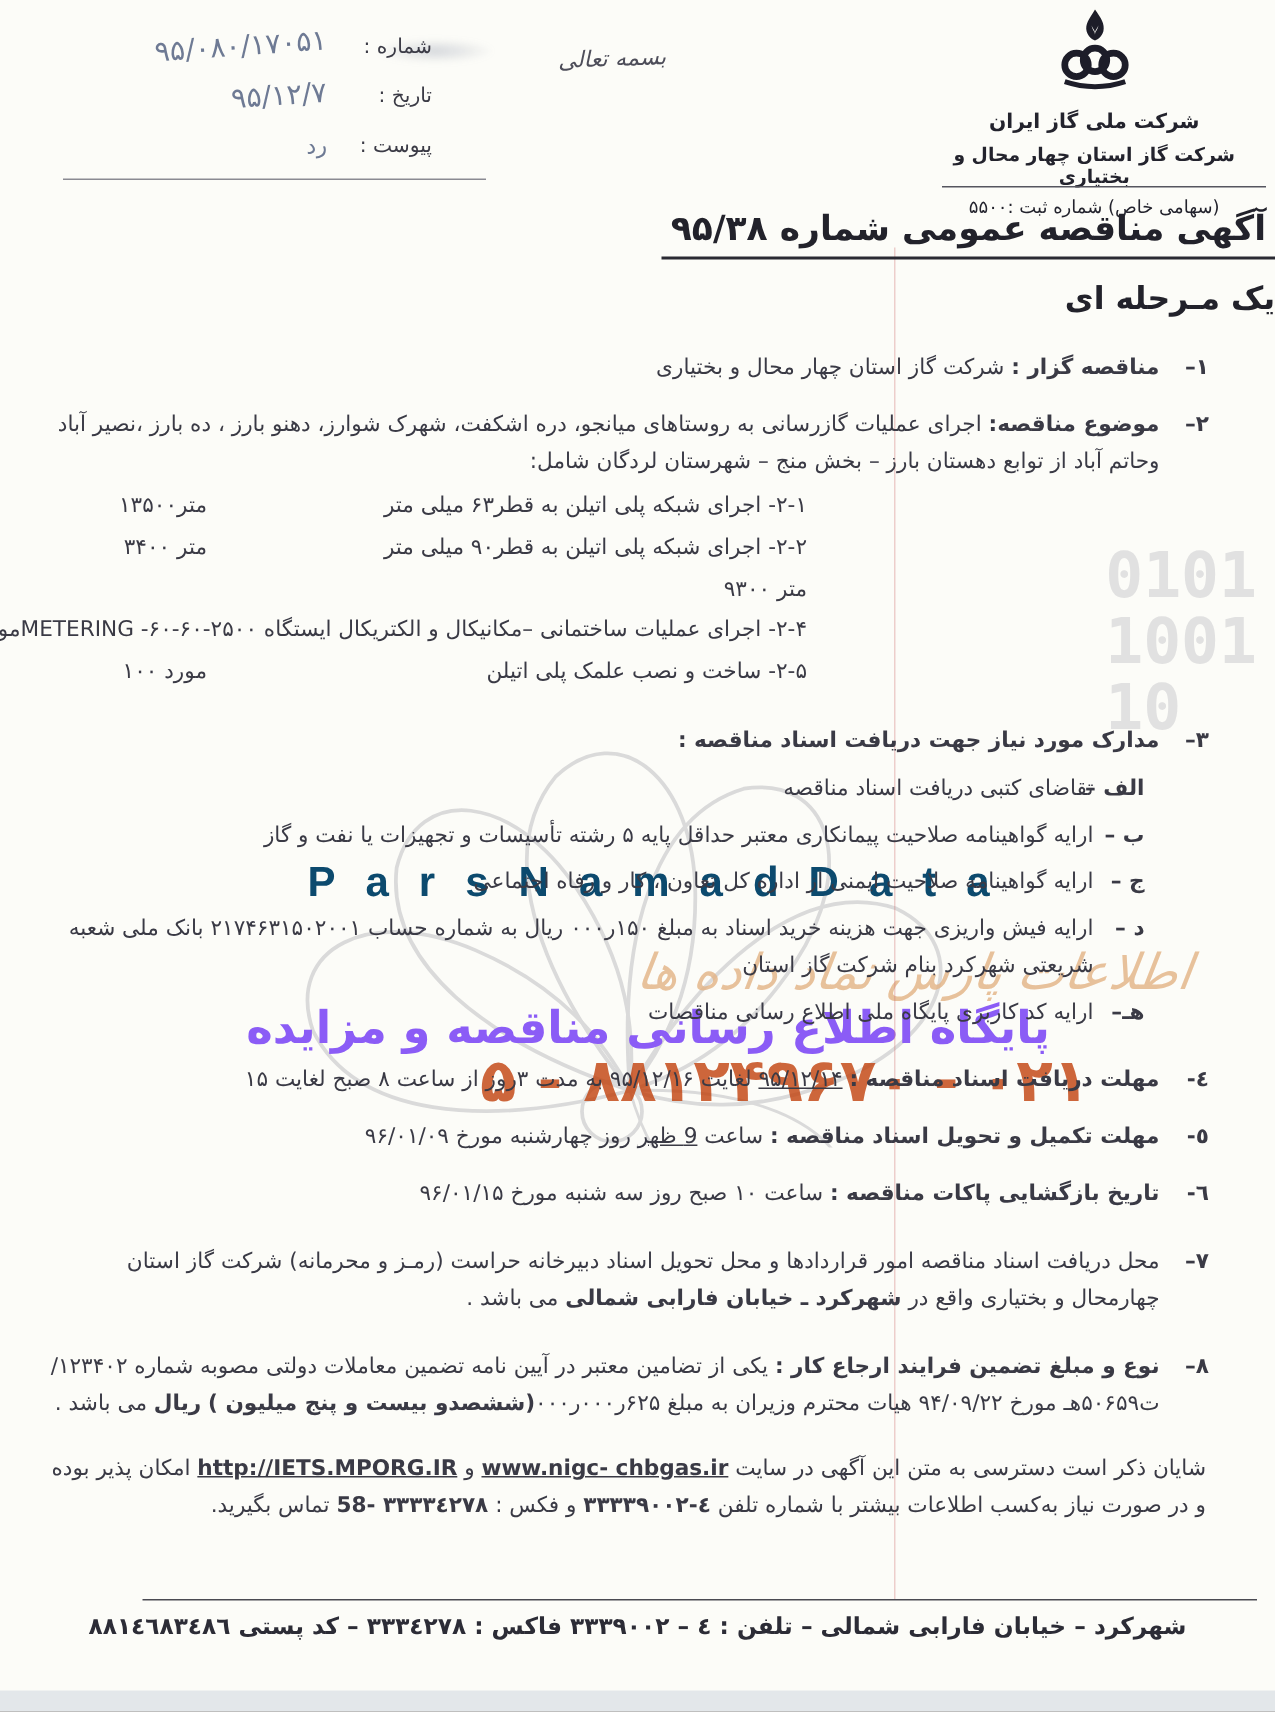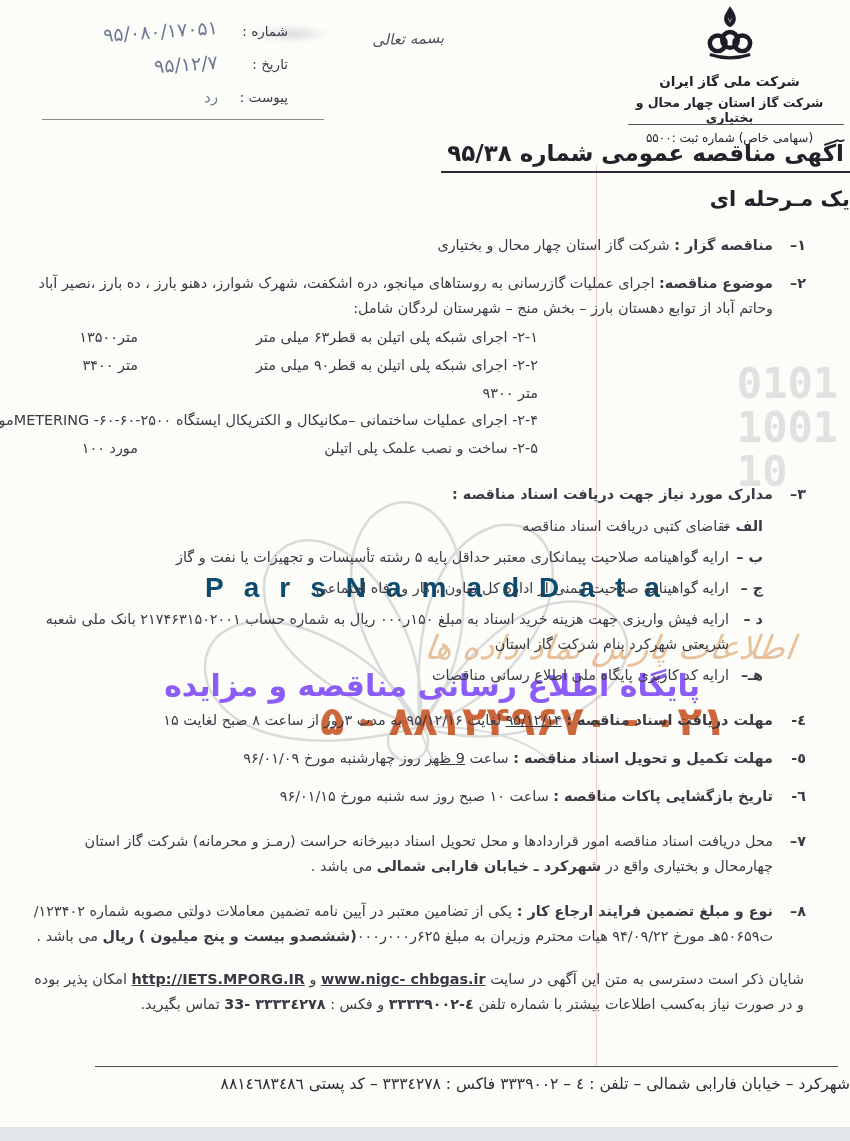--- a/index.html
+++ b/index.html
@@ -57,22 +57,22 @@
   .sub{display:flex;justify-content:space-between;padding-right:235px;white-space:nowrap;line-height:1.92;}
   .sub .stext{overflow:visible;}
   .sub .qty{flex:0 0 auto;min-width:108px;text-align:right;direction:ltr;}
   .docs{margin:2px 10px 0 0;}
   .doc{position:relative;padding-right:34px;margin-top:6px;}
   .doc>.key{position:absolute;right:0;top:0;font-weight:bold;}
   .gap-lg{margin-top:20px;}
   .closing{margin-top:18px;padding-right:2px;}
   
   .footer-rule{position:absolute;left:95px;right:12px;top:1066px;border-top:1.5px solid #4a4a52;z-index:1;}
-  .footer-text{position:absolute;top:1075px;left:0;right:0;text-align:right;
-    font-size:15.5px;font-weight:normal;color:#2c2c36;z-index:1;}
+  .footer-text{position:absolute;top:1075px;left:0;right:0;text-align:center;
+    font-size:15.5px;font-weight:bold;color:#2c2c36;z-index:1;}
 </style>
 </head>
 <body>
 
 <div class="page" lang="fa">
 
   <svg class="wm wm-flower" width="660" height="370" viewBox="0 0 660 370">
     <g transform="translate(340,332)" fill="none" stroke="#dadada" stroke-width="2.5">
       <path transform="rotate(-78)" d="M0,0 C-45,-90 -55,-175 -5,-215 C45,-245 85,-195 70,-120 C58,-60 30,-25 0,0 Z"></path>
       <path transform="rotate(-45)" d="M0,0 C-45,-90 -55,-175 -5,-215 C45,-245 85,-195 70,-120 C58,-60 30,-25 0,0 Z"></path>
@@ -240,21 +240,21 @@
       </div>
 
       <div class="closing">
         <span>شایان ذکر است دسترسی به متن این آگهی در سایت</span>
         <span class="b u" dir="ltr">www.nigc- chbgas.ir</span>
         <span>و</span>
         <span class="b u" dir="ltr">http://IETS.MPORG.IR</span>
         <span>امکان پذیر بوده و در صورت نیاز به‌کسب اطلاعات بیشتر با شماره تلفن</span>
         <span class="b">٤-۳۳۳۳۹۰۰۲</span>
         <span>و  فکس :</span>
-        <span class="b">۳۳۳۳٤۲۷۸ -33</span>
+        <span class="b">۳۳۳۳٤۲۷۸ -58</span>
         <span>تماس بگیرید.</span>
       </div>
     </div>
   </div>
 
   <div class="footer-rule"></div>
   <div class="footer-text">شهرکرد – خیابان فارابی شمالی – تلفن : ٤ – ۳۳۳۹۰۰۲ فاکس : ۳۳۳٤۲۷۸ – کد پستی ۸۸۱٤٦۸۳٤۸٦</div>
 
 </div>
 

